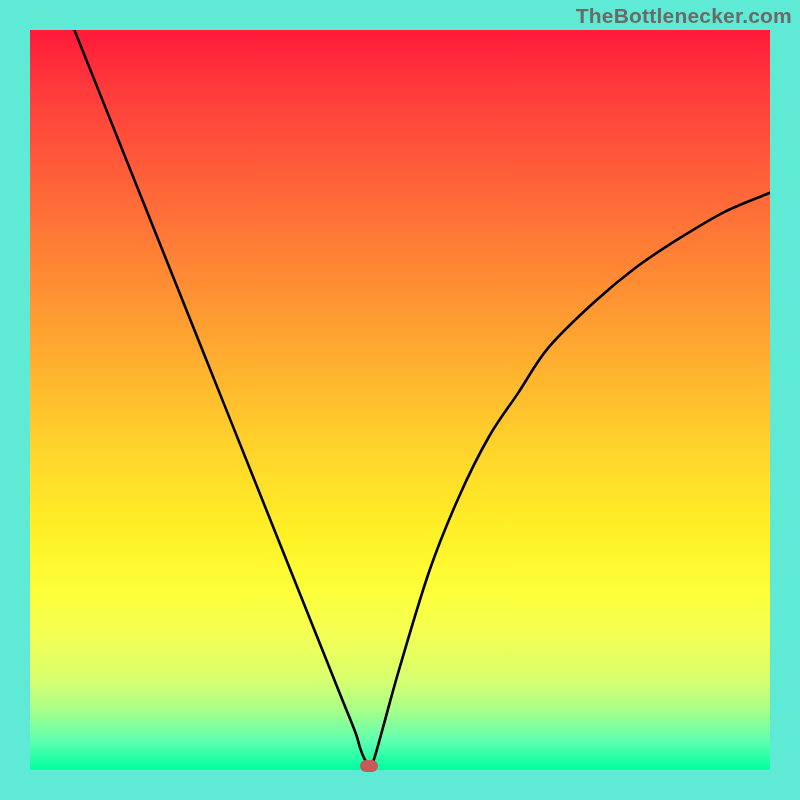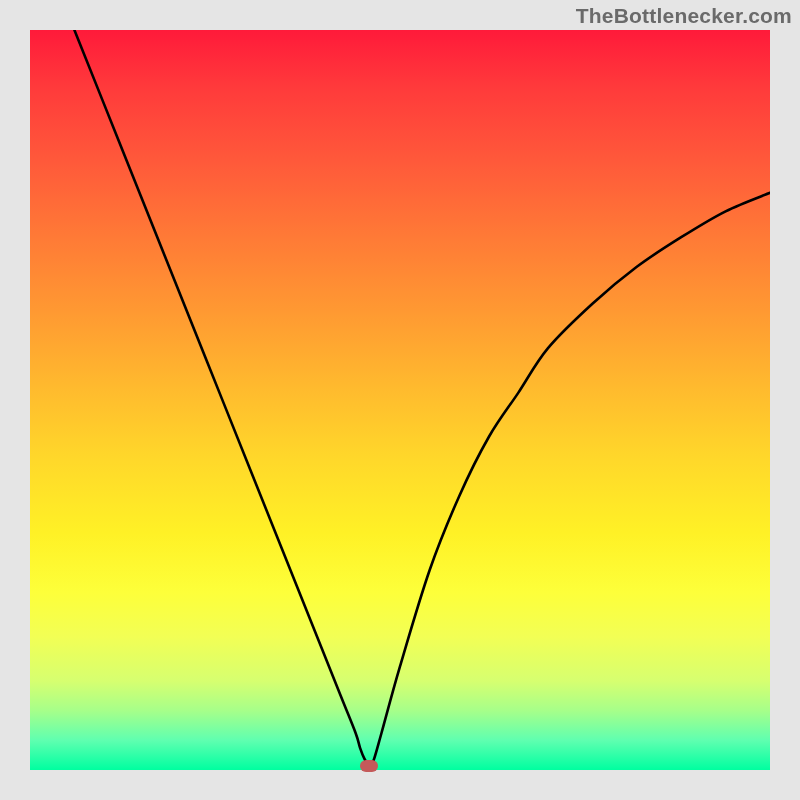--- a/index.html
+++ b/index.html
@@ -1,20 +1,20 @@
 <!DOCTYPE html>
 <html><head>
 <meta charset="utf-8">
 <style>
   * { margin: 0; padding: 0; box-sizing: border-box; }
   html, body { width: 800px; height: 800px; overflow: hidden; }
   .frame {
     width: 800px;
     height: 800px;
-    background: #e5e5e5;
+    background: #5eead4;
     position: relative;
   }
   .plot-area {
     position: absolute;
     left: 30px;
     top: 30px;
     width: 740px;
     height: 740px;
     background: linear-gradient(to bottom,
       #ff1a3a 0%,

